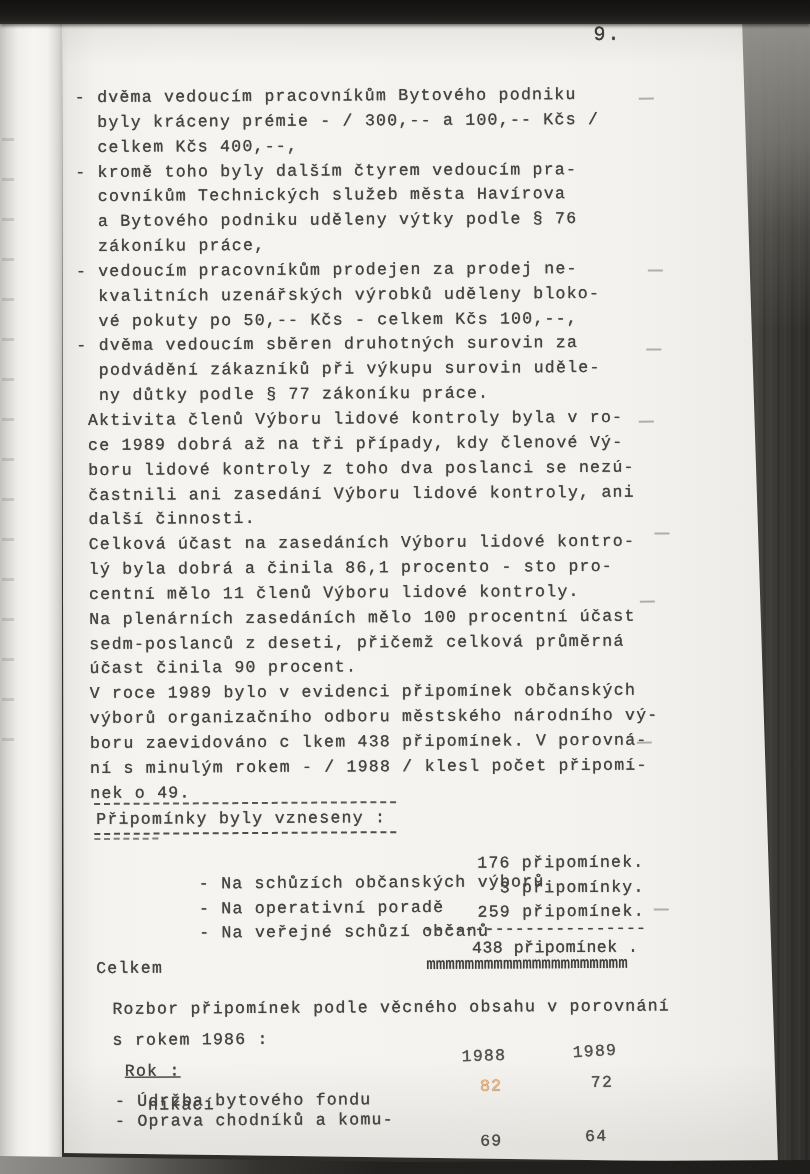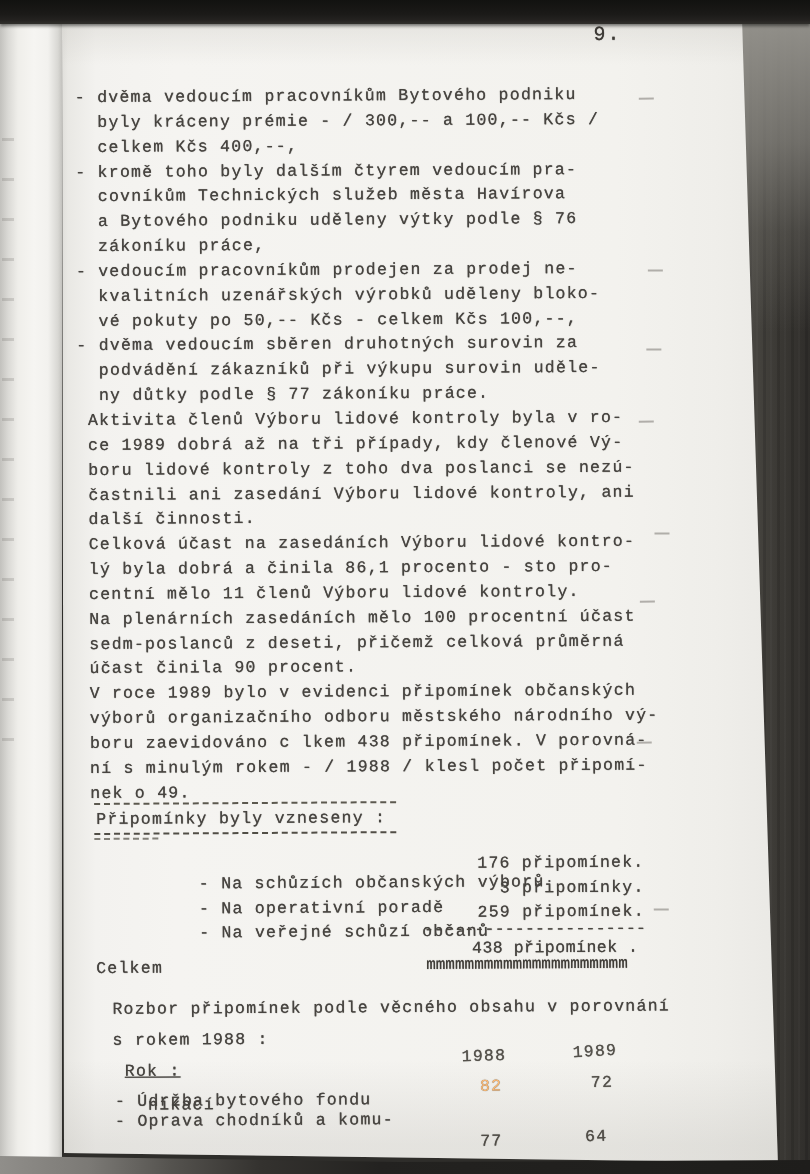--- a/index.html
+++ b/index.html
@@ -108,32 +108,32 @@
         <span class="remark-value">259 připomínek.</span>
       </div>
     </div>
 
     <div class="t sep-line">----------------------</div>
     <div class="t celkem">Celkem</div>
     <div class="t total-value">438 připomínek .</div>
     <div class="t total-underline">mmmmmmmmmmmmmmmmmmmmm</div>
 
     <div class="t a-intro1">Rozbor připomínek podle věcného obsahu v porovnání</div>
-    <div class="t a-intro2">s rokem 1988 :</div>
+    <div class="t a-intro2">s rokem 1986 :</div>
     <div class="t a-rok">Rok :</div>
     <div class="t a-y1988">1988</div>
     <div class="t a-y1989">1989</div>
 
     <div class="t a-r1-label">- Údržba bytového fondu</div>
     <div class="t a-r1-v88">82</div>
     <div class="t a-r1-v89">72</div>
 
     <div class="t a-r2-label">- Oprava chodníků a komu-</div>
     <div class="t a-r2-label2">nikací</div>
-    <div class="t a-r2-v88">77</div>
+    <div class="t a-r2-v88">69</div>
     <div class="t a-r2-v89">64</div>
 
     <div class="artifact af1"></div>
     <div class="artifact af2"></div>
     <div class="artifact af3"></div>
     <div class="artifact af4"></div>
     <div class="artifact af5"></div>
     <div class="artifact af6"></div>
     <div class="artifact af7"></div>
     <div class="artifact af8"></div>

